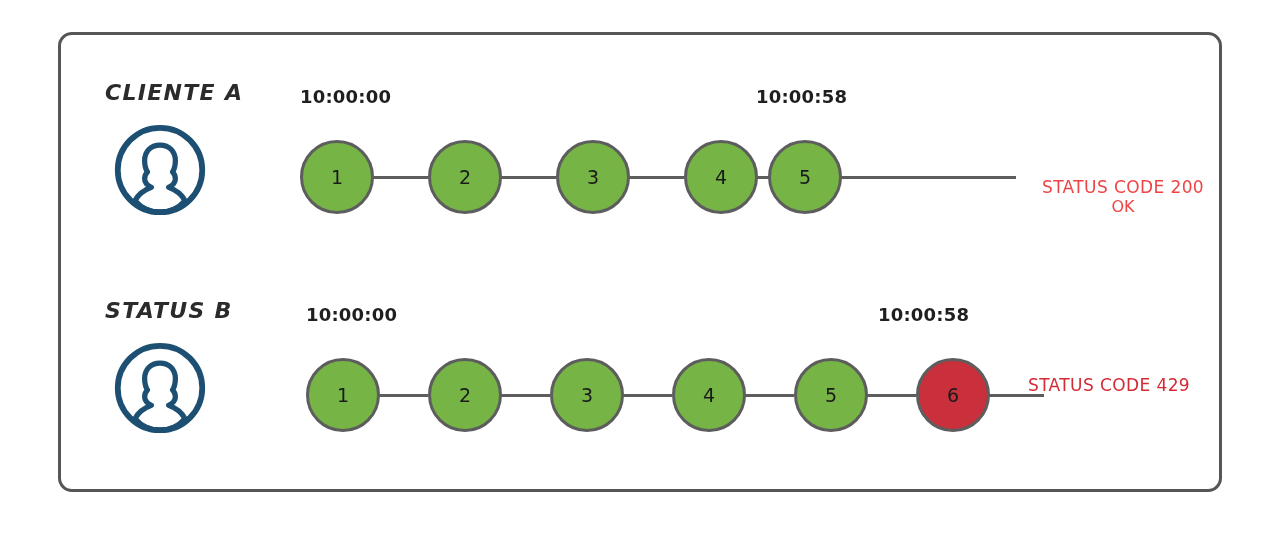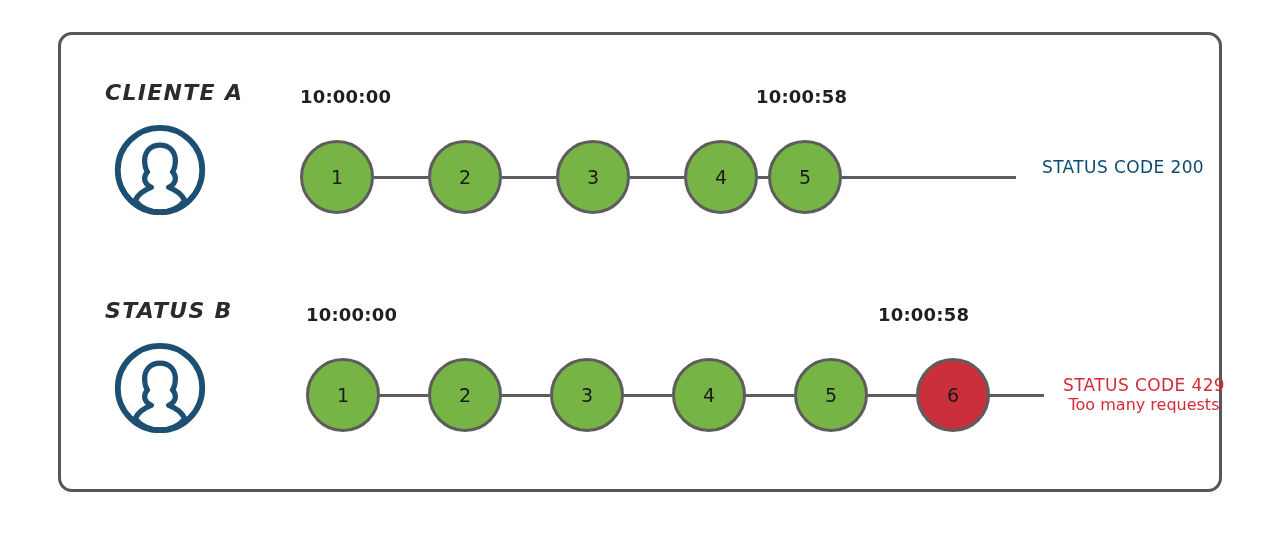--- a/index.html
+++ b/index.html
@@ -118,21 +118,21 @@
     line-height: 1.15;
     white-space: nowrap;
   }
   .status .line1 {
     font-size: 17px;
     letter-spacing: 0.4px;
   }
   .status .line2 {
     font-size: 16px;
   }
-  .status.ok    { color: #0c4a6e; }
+  .status.ok    { color: #ef4444; margin-top: 20px; }
   .status.error { color: #d42a35; }
 </style>
 </head>
 <body>
 
 <div id="stage">
 
   <div class="frame"></div>
 
   <div class="row row-a">
@@ -165,20 +165,21 @@
 
       <div class="node green" style="left:0px;">1</div>
       <div class="node green" style="left:128px;">2</div>
       <div class="node green" style="left:256px;">3</div>
       <div class="node green" style="left:384px;">4</div>
       <div class="node green" style="left:468px;">5</div>
     </div>
 
     <div class="status ok" style="left:1028px; top:98px; width:190px;">
       <div class="line1">STATUS CODE 200</div>
+      <div class="line2">OK</div>
     </div>
   </div>
 
   <div class="row row-b">
 
     <div class="client-label">STATUS B</div>
 
     <div class="avatar">
       <svg viewBox="0 0 100 100" xmlns="http://www.w3.org/2000/svg">
         <circle cx="50" cy="50" r="44" fill="none" stroke="#1d4f73" stroke-width="6"></circle>
@@ -205,19 +206,18 @@
       <div class="connector" style="left:682px; width:56px;"></div>
 
       <div class="node green" style="left:0px;">1</div>
       <div class="node green" style="left:122px;">2</div>
       <div class="node green" style="left:244px;">3</div>
       <div class="node green" style="left:366px;">4</div>
       <div class="node green" style="left:488px;">5</div>
       <div class="node red" style="left:610px;">6</div>
     </div>
 
-    <div class="status error" style="left:1044px; top:98px; width:200px;">
+    <div class="status error" style="left:1009px; top:98px; width:200px;">
       <div class="line1">STATUS CODE 429</div>
-      <div class="line2">Too many requests</div>
     </div>
   </div>
 
 </div>
 
 </body></html>

